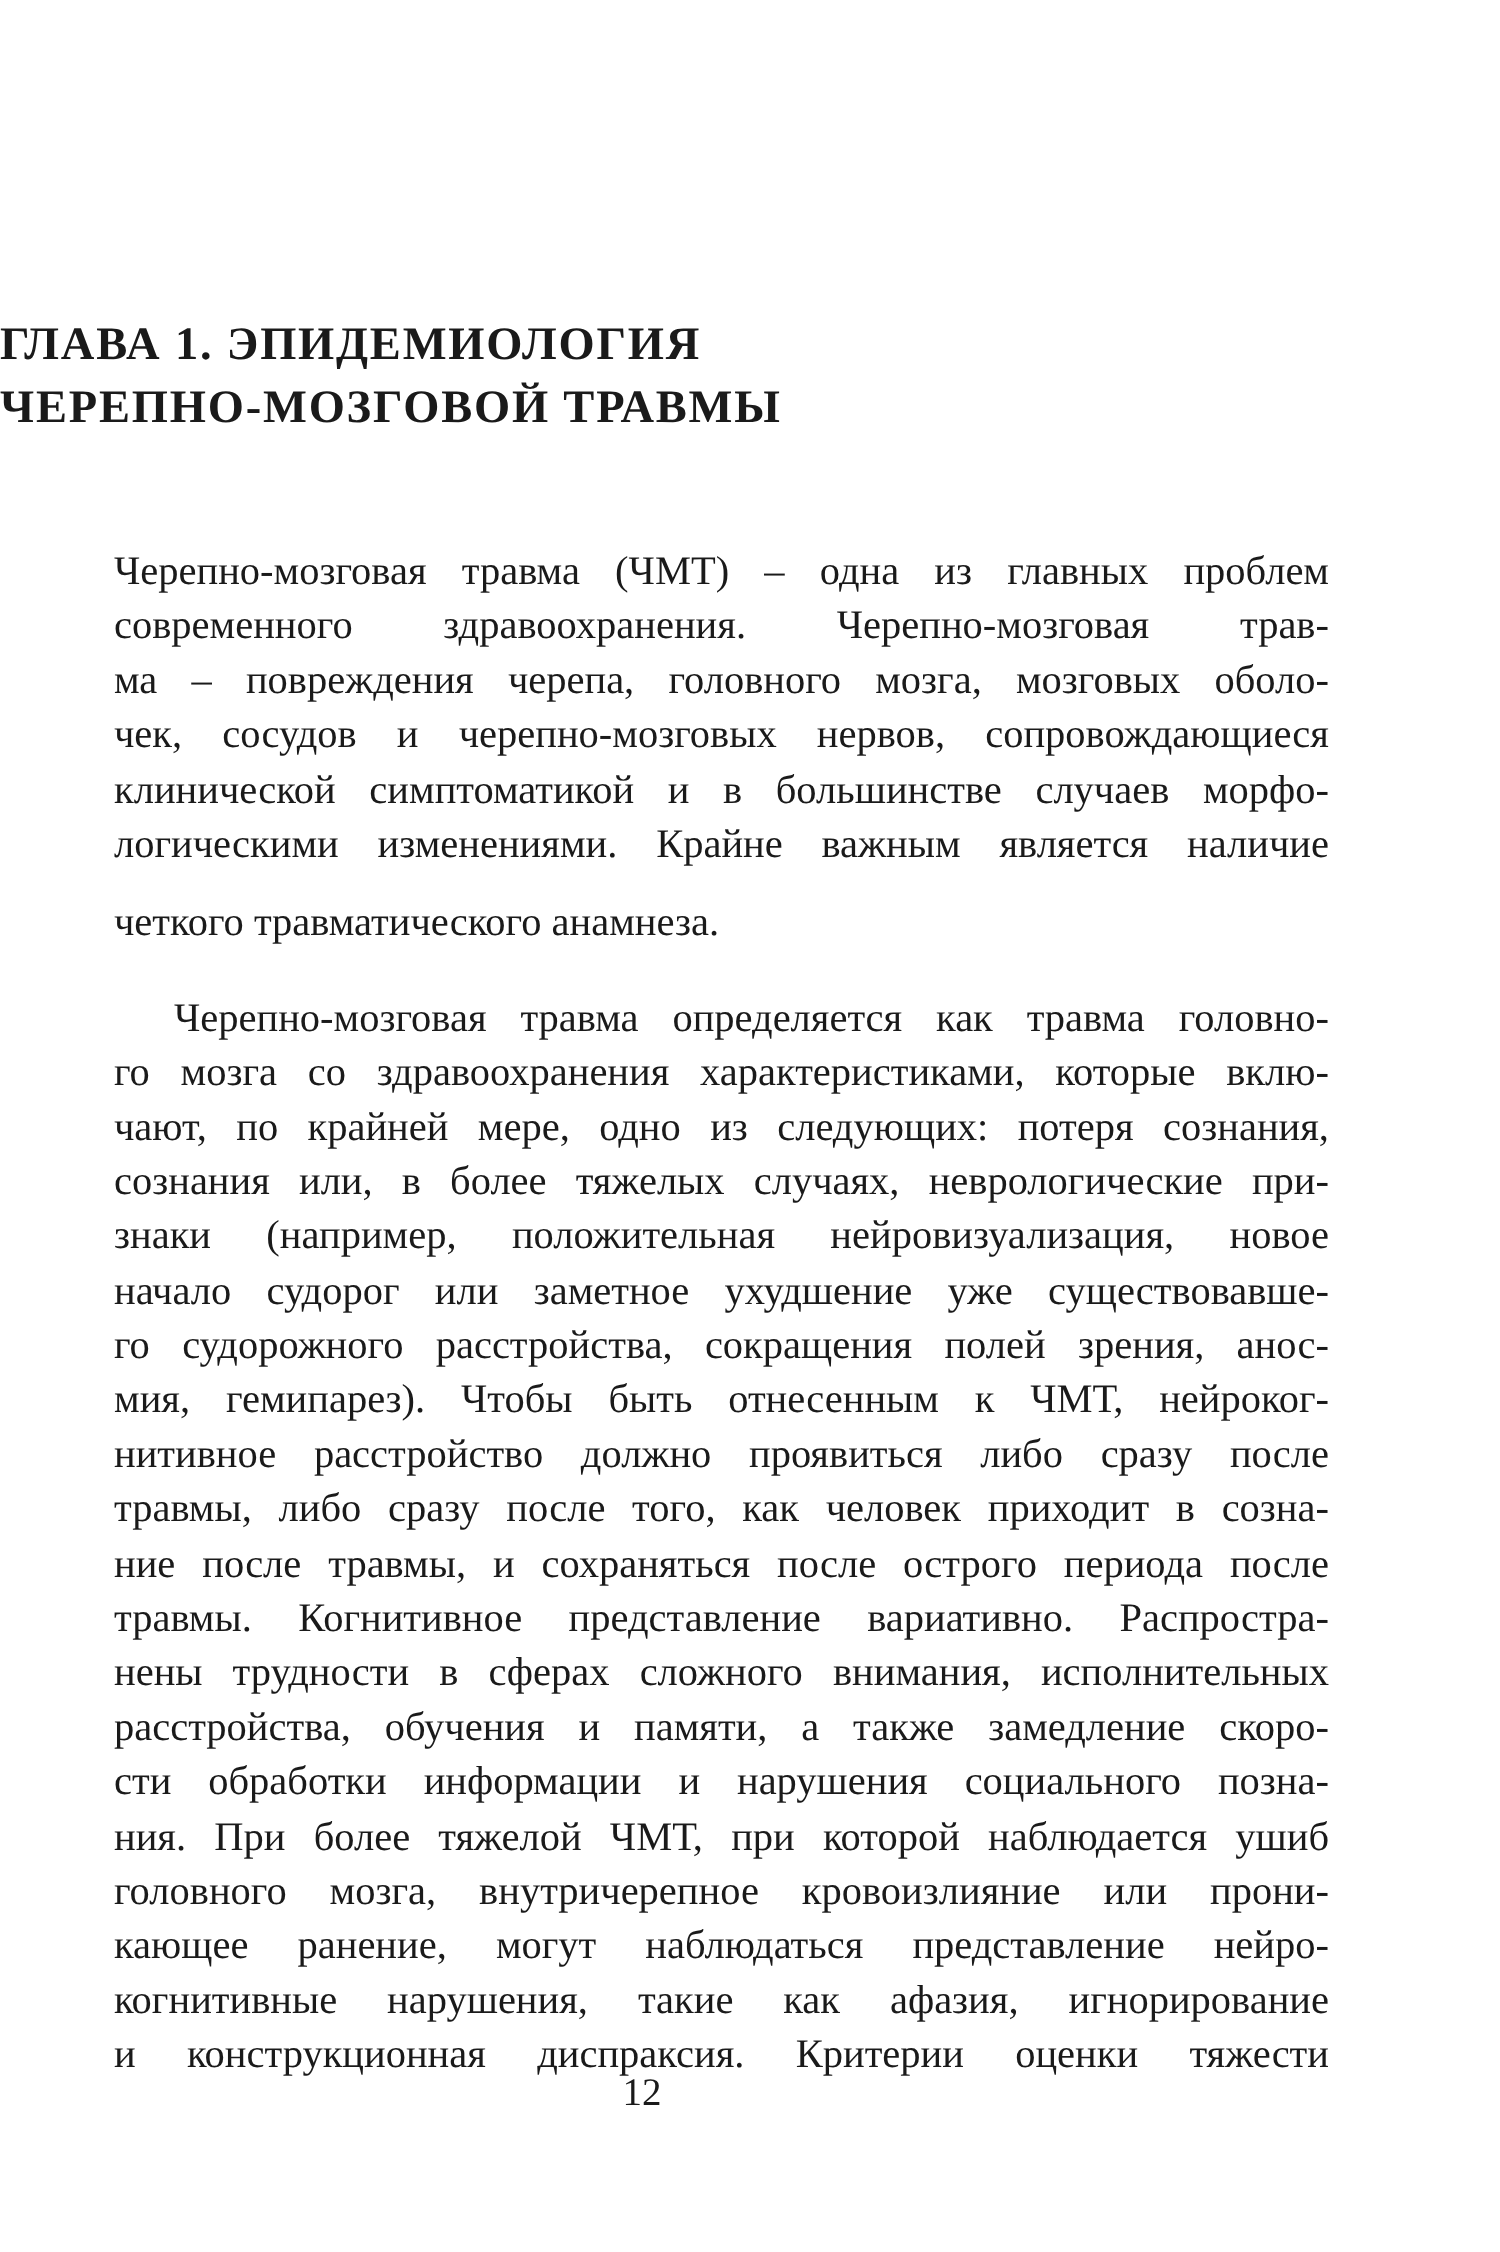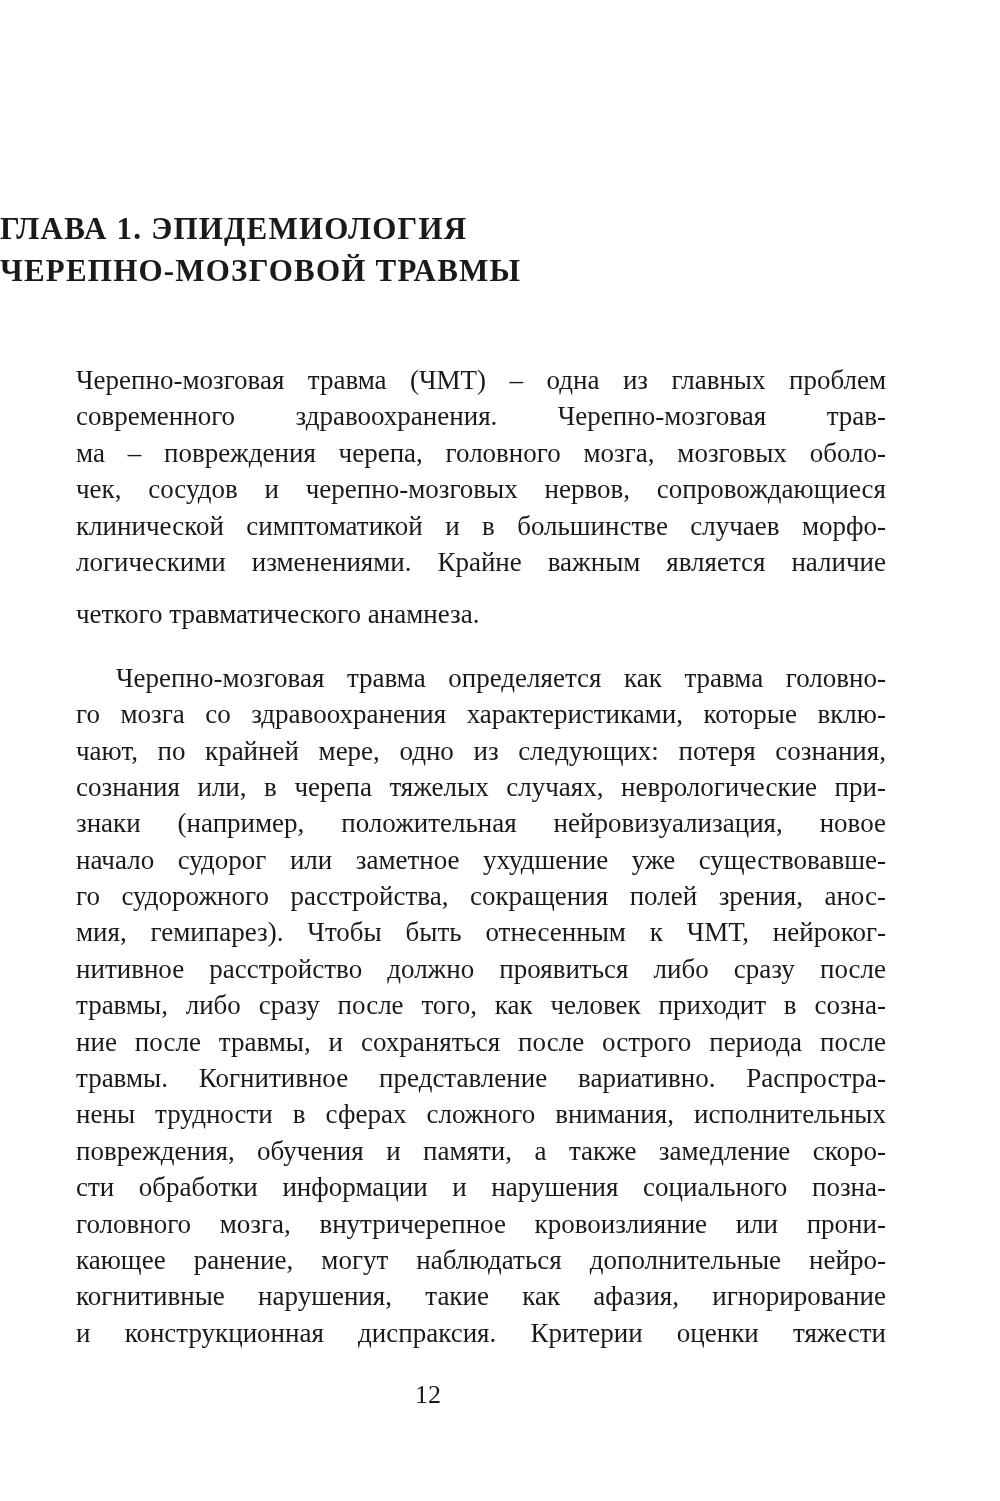--- a/index.html
+++ b/index.html
@@ -90,34 +90,35 @@
       <span class="line">чек, сосудов и черепно-мозговых нервов, сопровождающиеся</span>
       <span class="line">клинической симптоматикой и в большинстве случаев морфо-</span>
       <span class="line">логическими изменениями. Крайне важным является наличие</span>
       <span class="line last">четкого травматического анамнеза.</span>
     </div>
 
     <div>
       <span class="line indent">Черепно-мозговая травма определяется как травма головно-</span>
       <span class="line">го мозга со здравоохранения характеристиками, которые вклю-</span>
       <span class="line">чают, по крайней мере, одно из следующих: потеря сознания,</span>
-      <span class="line">сознания или, в черепа тяжелых случаях, неврологические при-</span>
+      <span class="line">сознания или, в более тяжелых случаях, неврологические при-</span>
       <span class="line">знаки (например, положительная нейровизуализация, новое</span>
       <span class="line">начало судорог или заметное ухудшение уже существовавше-</span>
       <span class="line">го судорожного расстройства, сокращения полей зрения, анос-</span>
       <span class="line">мия, гемипарез). Чтобы быть отнесенным к ЧМТ, нейроког-</span>
       <span class="line">нитивное расстройство должно проявиться либо сразу после</span>
       <span class="line">травмы, либо сразу после того, как человек приходит в созна-</span>
       <span class="line">ние после травмы, и сохраняться после острого периода после</span>
       <span class="line">травмы. Когнитивное представление вариативно. Распростра-</span>
       <span class="line">нены трудности в сферах сложного внимания, исполнительных</span>
-      <span class="line">повреждения, обучения и памяти, а также замедление скоро-</span>
+      <span class="line">расстройства, обучения и памяти, а также замедление скоро-</span>
       <span class="line">сти обработки информации и нарушения социального позна-</span>
+      <span class="line">ния. При более тяжелой ЧМТ, при которой наблюдается ушиб</span>
       <span class="line">головного мозга, внутричерепное кровоизлияние или прони-</span>
-      <span class="line">кающее ранение, могут наблюдаться дополнительные нейро-</span>
+      <span class="line">кающее ранение, могут наблюдаться представление нейро-</span>
       <span class="line">когнитивные нарушения, такие как афазия, игнорирование</span>
       <span class="line">и конструкционная диспраксия. Критерии оценки тяжести</span>
     </div>
   </div>
 
   <div class="page-number">12</div>
 
 </div>
 
 </body></html>

